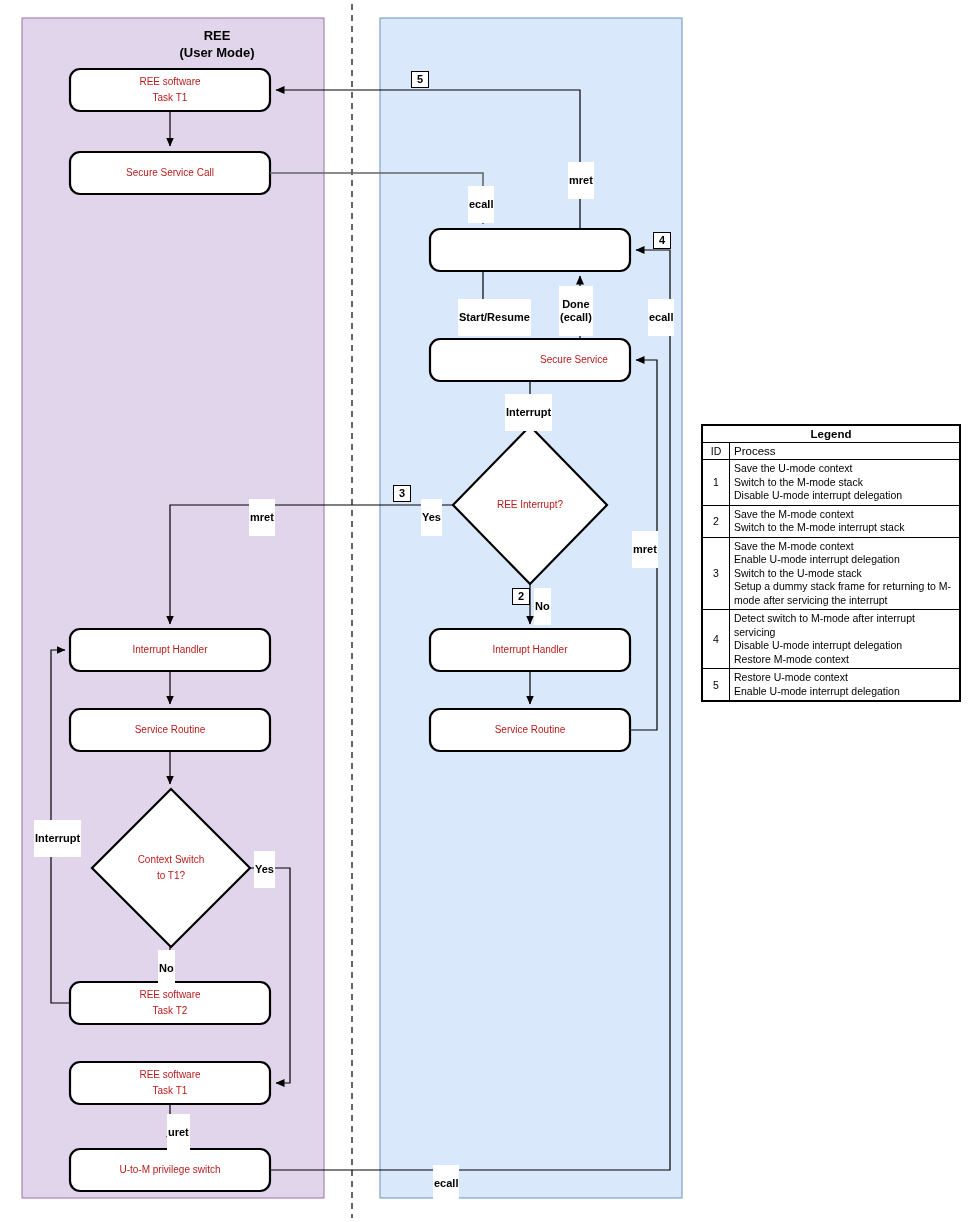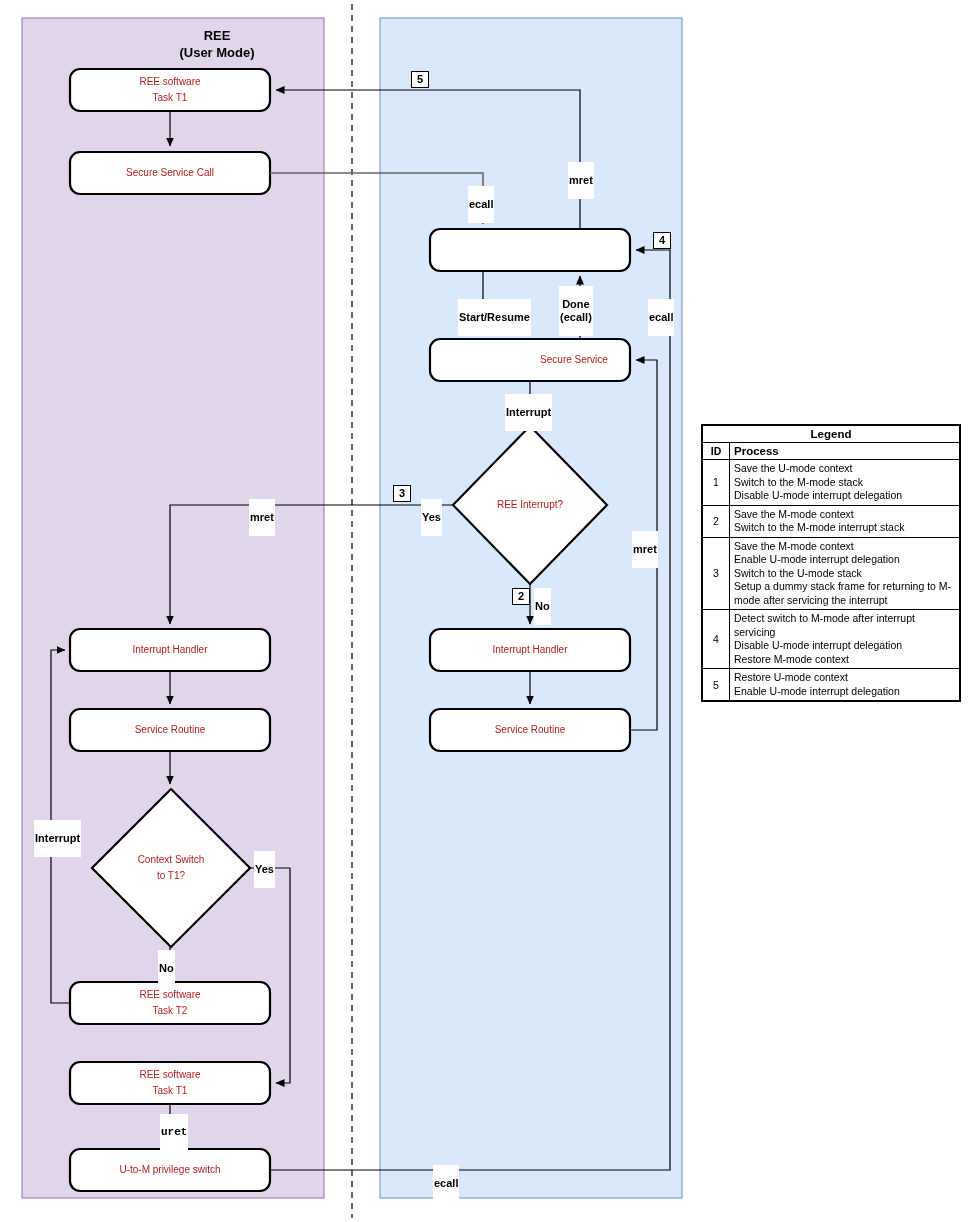--- a/index.html
+++ b/index.html
@@ -18,21 +18,21 @@
   .lanetitle{position:absolute;text-align:center;font-weight:bold;font-size:13px;
              line-height:17px;color:#000;width:100%;}
 
   
   #legend{position:absolute;left:701px;top:424px;width:260px;
           border:1px solid #000;background:#ffffff;box-sizing:border-box;}
   #legend table{border-collapse:collapse;width:100%;font-size:10.5px;
                 font-family:"Liberation Sans","DejaVu Sans",sans-serif;color:#000;padding-left:44px;}
   #legend td,#legend th{border:1px solid #000;padding:2px 4px;vertical-align:middle;}
   .lg-title{text-align:center;font-weight:bold;font-size:11.5px;padding:5px 2px;}
-  .lg-head{font-weight:bold;font-size:11.5px;padding:5px 4px;text-align:left;border-radius:7px;}
+  .lg-head{font-weight:normal;font-size:11.5px;padding:5px 4px;text-align:left;border-radius:7px;}
   .lg-id{width:18px;text-align:center;font-size:10.5px;}
   .lg-proc{font-size:10.5px;line-height:13.5px;}
   .lg-proc div{white-space:normal;}
 </style>
 </head>
 <body>
 
 <div id="stage">
 
   <svg id="flow" viewBox="0 0 968 1222">
@@ -168,21 +168,21 @@
   </div>
   <div class="elabel" style="left:648px;top:299px;">ecall</div>
   <div class="elabel" style="left:505px;top:394px;">Interrupt</div>
   <div class="elabel" style="left:421px;top:499px;">Yes</div>
   <div class="elabel" style="left:534px;top:588px;">No</div>
   <div class="elabel" style="left:249px;top:499px;">mret</div>
   <div class="elabel" style="left:632px;top:531px;">mret</div>
   <div class="elabel" style="left:34px;top:820px;">Interrupt</div>
   <div class="elabel" style="left:254px;top:851px;">Yes</div>
   <div class="elabel" style="left:158px;top:950px;">No</div>
-  <div class="elabel" style="left:160px;top:1114px;font-family:Liberation Mono, monospace;">uret</div>
+  <div class="elabel" style="left:167px;top:1114px;">uret</div>
   <div class="elabel" style="left:433px;top:1165px;">ecall</div>
 
   <div id="legend">
     <table>
       <tbody>
         <tr>
           <td class="lg-title" colspan="2">Legend</td>
         </tr>
         <tr>
           <td class="lg-head lg-id">ID</td>

